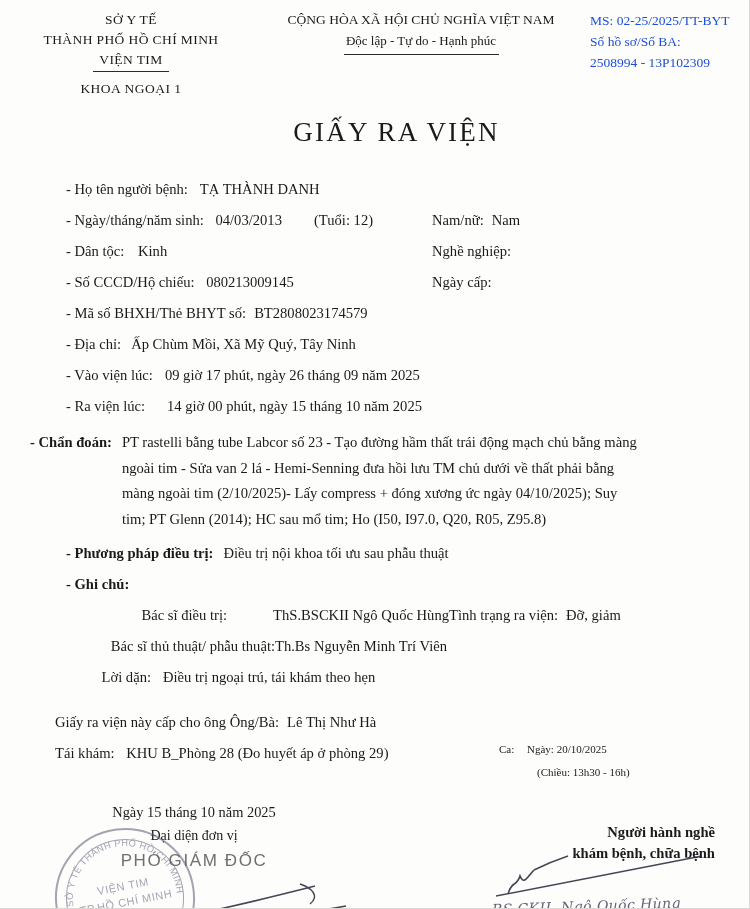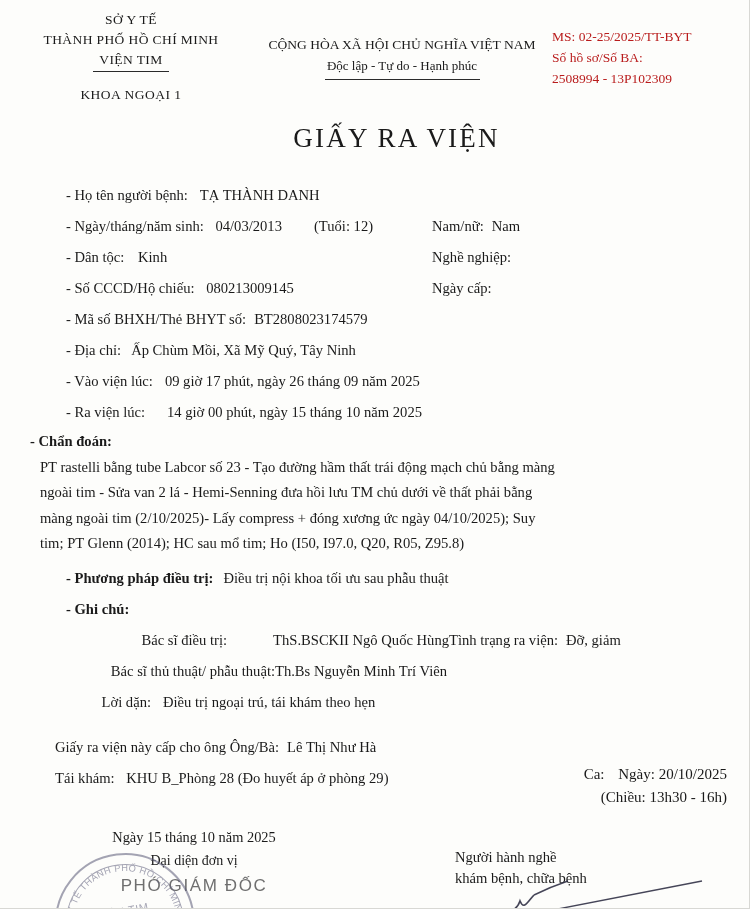--- a/index.html
+++ b/index.html
@@ -18,36 +18,37 @@
     background: #fdfdfb;
     box-sizing: border-box;
     overflow: hidden;
     border-right: 1px solid #d8d8d4;
     border-bottom: 1px solid #d8d8d4;
   }
   
   .header {
     display: flex;
     padding: 10px 6px 0 6px;
-    align-items: center;
+    align-items: flex-start;
+    gap: 19px;
   }
   .hdr-left {
     width: 250px;
     text-align: center;
     font-size: 13.5px;
     line-height: 20px;
     letter-spacing: .4px;
   }
   .hdr-left .dept {
     display: inline-block;
     border-bottom: 1px solid #2a2a2a;
     padding: 0 6px 1px 6px;
   }
   .hdr-left .khoa {
-    margin-top: 13px;
+    margin-top: 7px;
     letter-spacing: .5px;
   }
   .hdr-mid {
     width: 292px;
     text-align: center;
     font-size: 13.5px;
     line-height: 20px;
   }
   .hdr-mid .motto {
     font-size: 13px;
@@ -56,21 +57,21 @@
   .hdr-mid .rule {
     width: 155px;
     height: 1px;
     background: #2a2a2a;
     margin: 3px auto 0 auto;
   }
   .hdr-right {
     flex: 1;
     font-size: 13.5px;
     line-height: 21px;
-    color: #b91c1c;
+    color: #1d4ed8;
     padding-left: 4px;
   }
   
   .title {
     text-align: center;
     font-size: 27px;
     letter-spacing: 2.2px;
     margin: 18px 0 12px 0;
     padding-left: 44px;
     font-weight: 400;
@@ -89,22 +90,21 @@
   }
   .lbl { white-space: pre; }
   .val { white-space: pre; font-family: Liberation Serif, serif; }
   .b { font-weight: bold; }
   .col-a { width: 248px; }
   .col-b { width: 118px; }
   .diag-wrap {
     display: flex;
     align-items: flex-start;
     line-height: 25.5px;
-    margin-top: 1px;
-    flex-direction: column;
+    margin-top: 8px;
   }
   .diag-lbl {
     white-space: pre;
     font-weight: bold;
     padding-top: 0;
   }
   .diag-text {
     flex: 1;
     text-indent: 0;
   }
@@ -114,21 +114,21 @@
   .note-row { display: flex; text-align: right; }
   .note-k { width: 172px; white-space: pre; }
   .note-k.wide { width: 220px; }
   .note-k.narrow { width: 96px; }
   .cert-block { padding-left: 25px; margin-top: 14px; }
   .recheck-row {
     display: flex;
     justify-content: space-between;
     align-items: flex-start;
   }
-  .ca-box { width: 228px; font-size: 15px; line-height: 23px; text-align: right; }
+  .ca-box { width: 228px; font-size: 11px; line-height: 23px; }
   .ca-box .l2 { padding-left: 38px; }
   
   .sig {
     margin-top: 16px;
     position: relative;
     height: 180px;
     padding: 0 22px 0 30px;
   }
   .sig-left {
     position: absolute;
@@ -145,22 +145,22 @@
     letter-spacing: 1.6px;
     color: #6f6f6f;
     font-family: "Liberation Sans", sans-serif;
     margin-top: 1px;
   }
   .sig-right {
     position: absolute;
     right: 34px;
     top: 22px;
     width: 260px;
-    text-align: left;
-    font-weight: normal;
+    text-align: right;
+    font-weight: bold;
     font-size: 14.6px;
     line-height: 21px;
   }
   .handwritten {
     font-family: "DejaVu Serif", serif;
     font-style: italic;
     font-size: 15px;
     color: #3b3b52;
     letter-spacing: .4px;
   }

